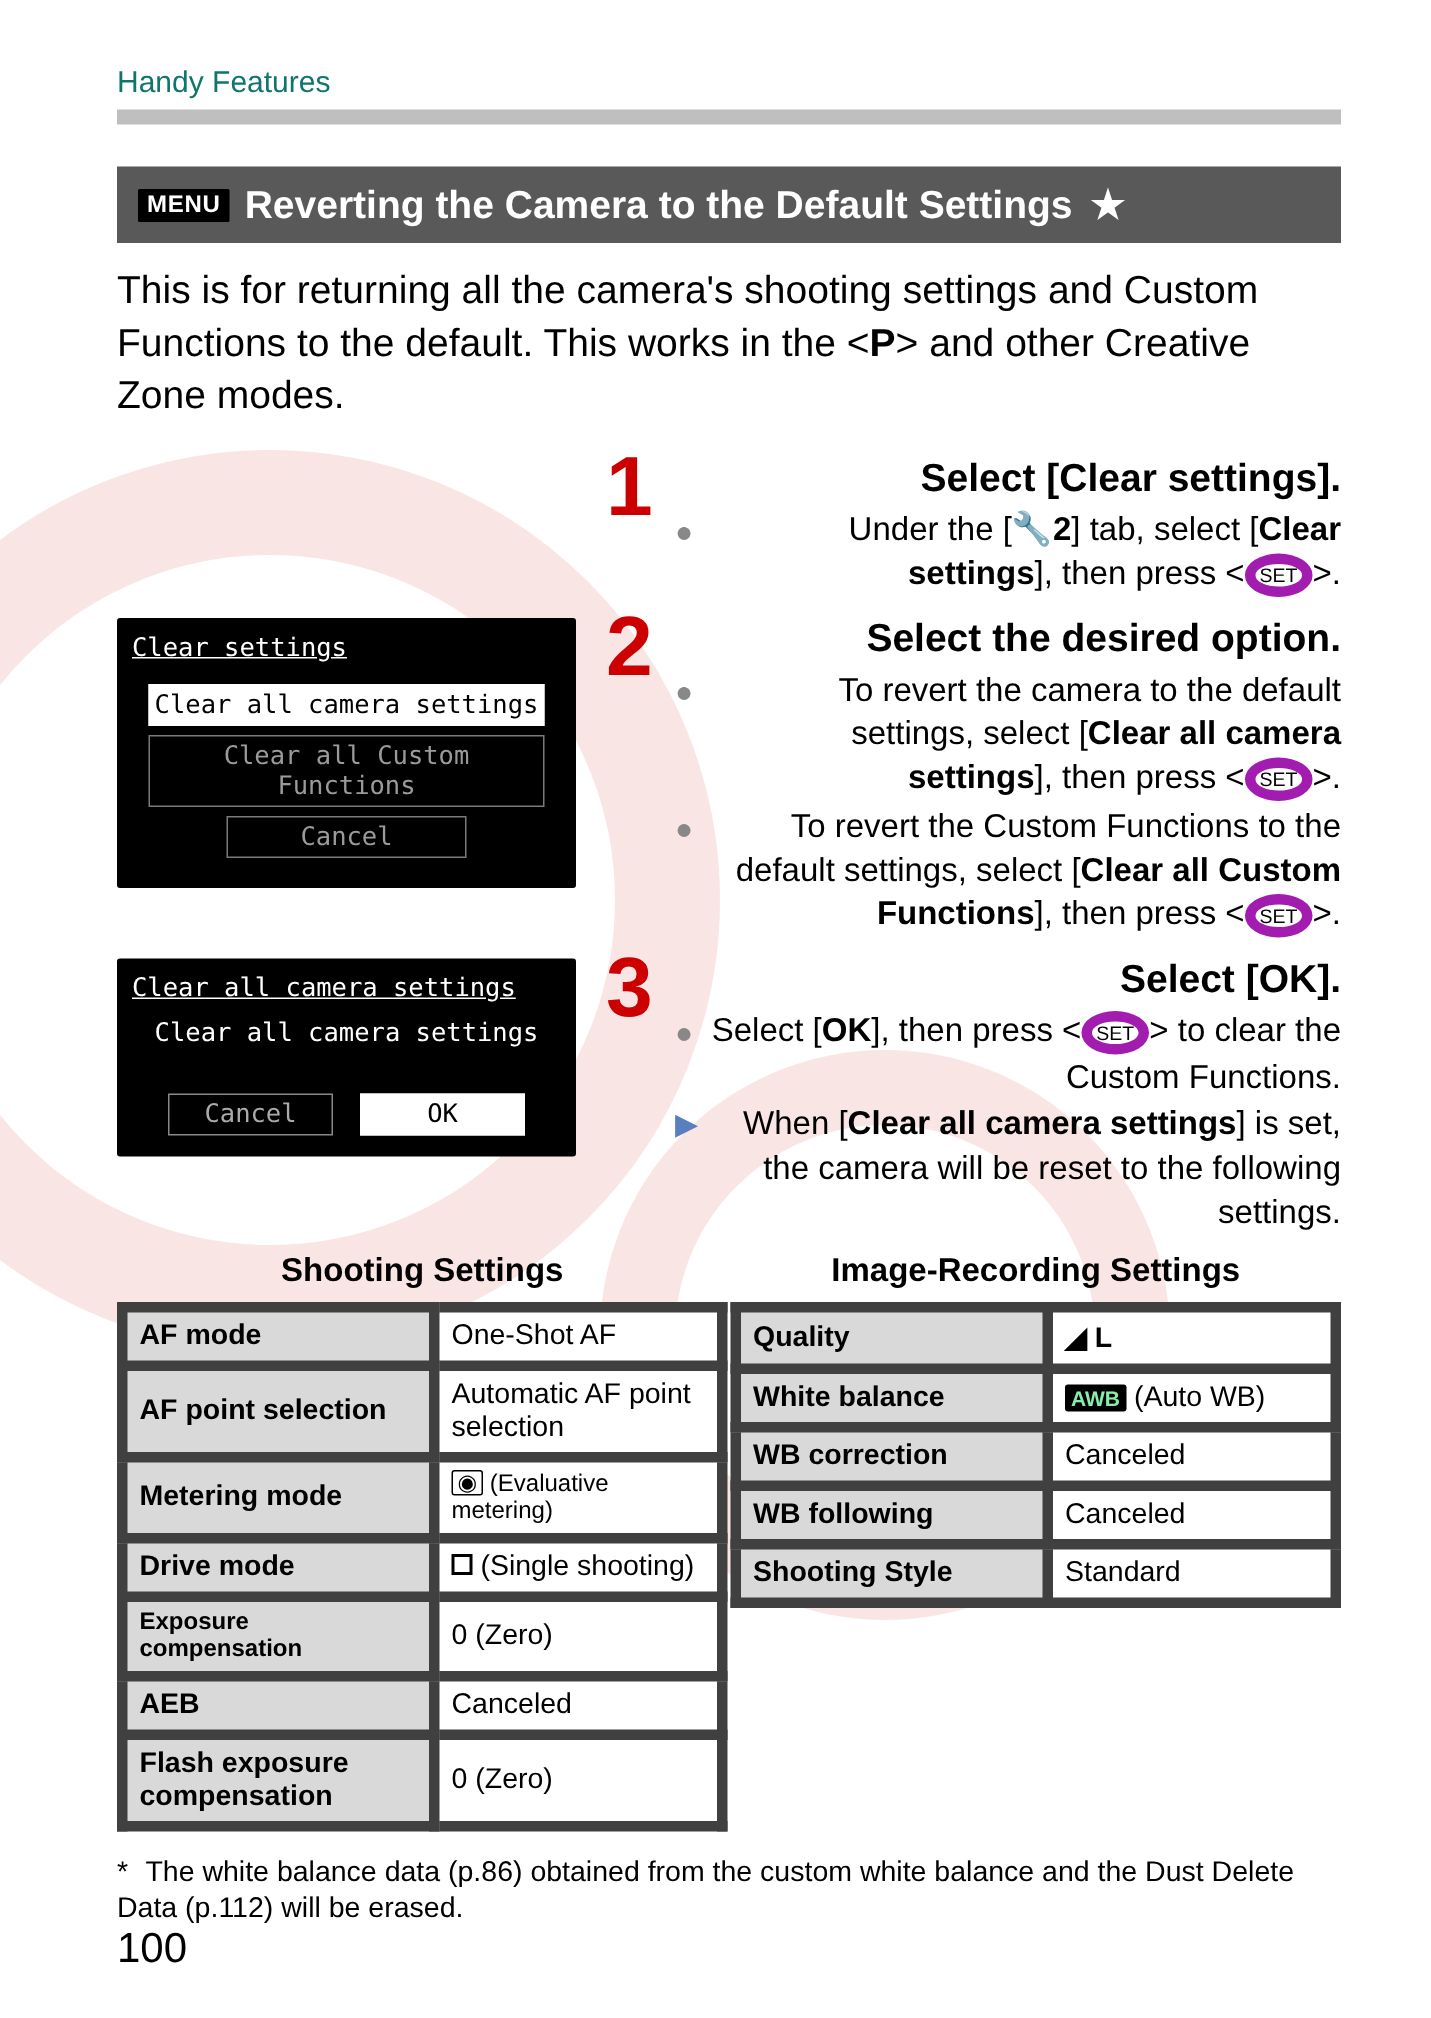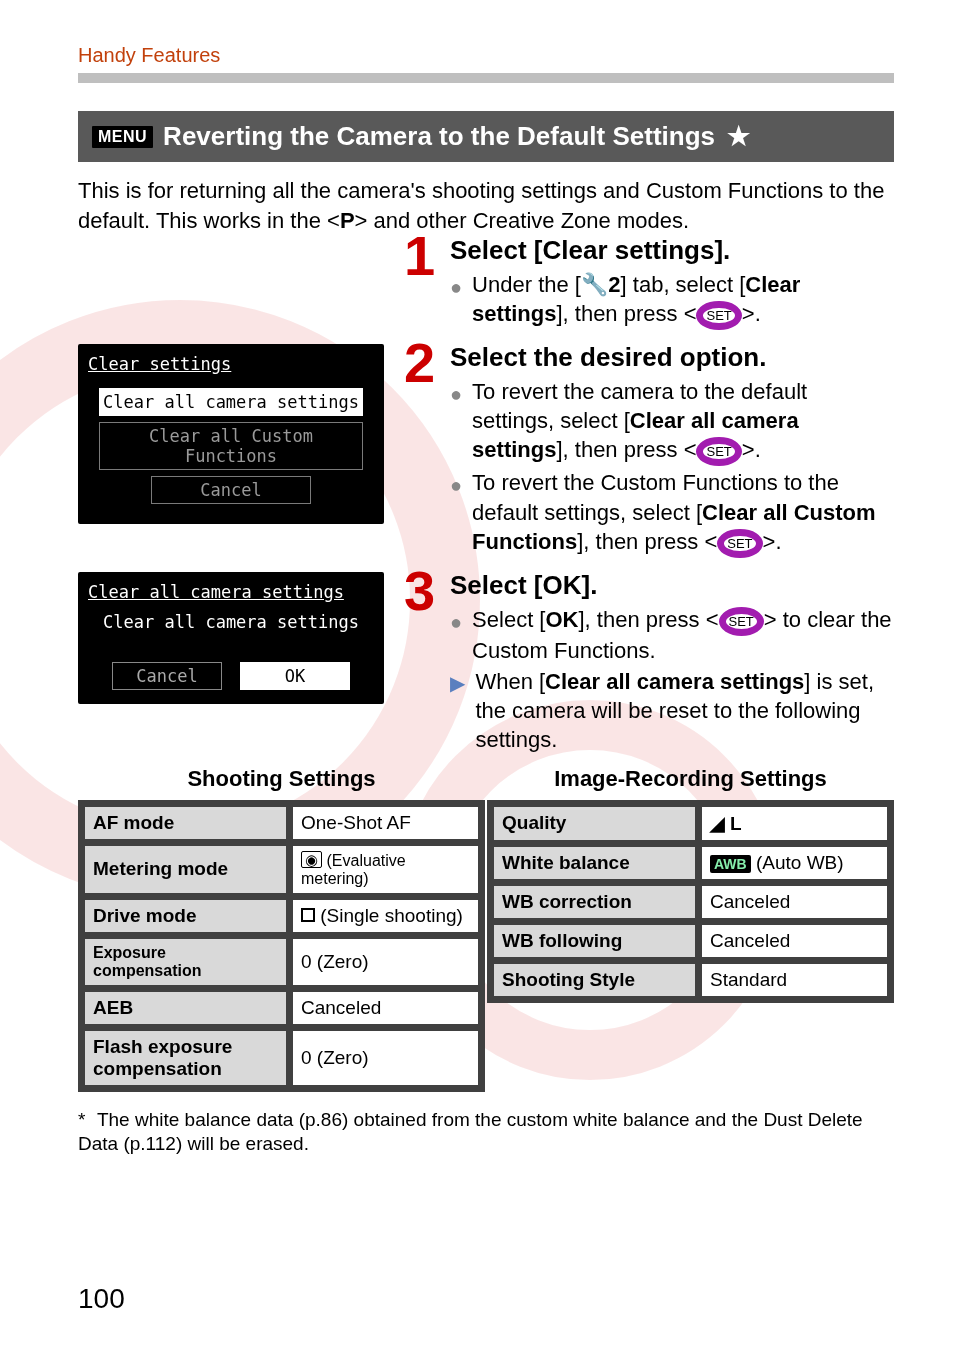--- a/index.html
+++ b/index.html
@@ -12,21 +12,21 @@
     color: #000;
     position: relative;
     overflow: hidden;
   }
   
   .wm { position: absolute; pointer-events: none; opacity: 0.10; }
   .wm.circle1 { width: 600px; height: 600px; border: 70px solid #c00; border-radius: 50%; top: 300px; left: -120px; }
   .wm.circle2 { width: 380px; height: 380px; border: 50px solid #c00; border-radius: 50%; top: 700px; left: 400px; }
 
   .page { padding: 44px 60px 0 78px; position: relative; z-index: 1; }
-  .chapter { font-size: 20px; color: #c2410c; margin-bottom: 6px; }
+  .chapter { font-size: 20px; color: #0f766e; margin-bottom: 6px; }
   .chapter-rule { height: 10px; background: #bfbfbf; margin-bottom: 28px; }
 
   .section-bar {
     background: #595959;
     color: #fff;
     font-weight: bold;
     font-size: 26px;
     padding: 10px 14px 10px 14px;
     display: flex;
     align-items: center;
@@ -39,42 +39,42 @@
     font-size: 16px;
     padding: 2px 6px;
     border-radius: 1px;
     letter-spacing: 0.5px;
     font-weight: bold;
     display: inline-flex;
     align-items: center;
   }
   .section-star { font-size: 26px; margin-left: 2px; }
 
-  .intro { font-size: 22px; line-height: 1.35; }
+  .intro { font-size: 26px; line-height: 1.35; margin-bottom: 22px; }
   .mono-key {
     font-family: Arial, Helvetica, sans-serif;
     font-weight: bold;
   }
 
   .steps { position: relative; }
   .step-row { display: flex; align-items: flex-start; margin-bottom: 10px; }
   .step-left { width: 326px; flex: 0 0 326px; }
   .step-num {
     width: 40px;
     flex: 0 0 40px;
     color: #c00;
     font-size: 56px;
     font-weight: bold;
     line-height: 0.9;
     text-align: left;
     margin-right: 6px;
     margin-top: -4px;
     font-family: Arial, sans-serif;
   }
-  .step-body { flex: 1; }
+  .step-body { flex: 1; text-align: right; }
   .step-title { font-size: 26px; font-weight: bold; margin-bottom: 4px; }
   .step-bullets { margin: 0; padding: 0; list-style: none; }
   .step-bullets li { display: flex; font-size: 22px; line-height: 1.32; margin-bottom: 2px; }
   .bullet-dot { color: #888; font-size: 20px; margin-right: 10px; margin-top: 4px; flex: 0 0 auto; }
   .bullet-tri { color: #5a7fbf; font-size: 20px; margin-right: 10px; margin-top: 3px; flex: 0 0 auto; }
   .bold { font-weight: bold; }
   .set-icon {
     display: inline-block;
     border: 7px solid #a21caf;
     border-radius: 50%;
@@ -239,20 +239,24 @@
   <div class="tables-row">
     <div class="tbl-block">
       <div class="tbl-title">Shooting Settings</div>
       <table class="settings">
           <tbody id="tbl-shooting">
             <tr>
               <th>AF mode</th>
               <td><span>One-Shot AF</span></td>
             </tr>
             <tr>
+              <th>AF point selection</th>
+              <td><span>Automatic AF point selection</span></td>
+            </tr>
+            <tr>
               <th>Metering mode</th>
               <td class="small"><span class="eval-icon">◉</span><span> (Evaluative metering)</span></td>
             </tr>
             <tr>
               <th>Drive mode</th>
               <td><span class="square-icon"></span><span> (Single shooting)</span></td>
             </tr>
             <tr>
               <th class="small">Exposure compensation</th>
               <td><span>0 (Zero)</span></td>

